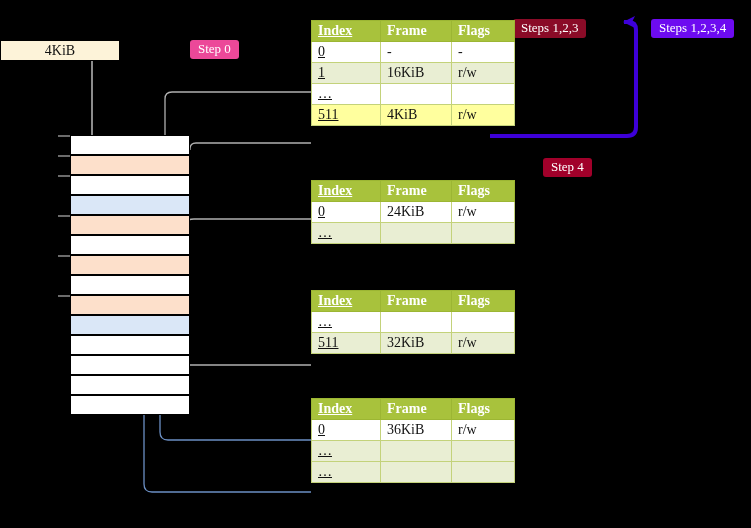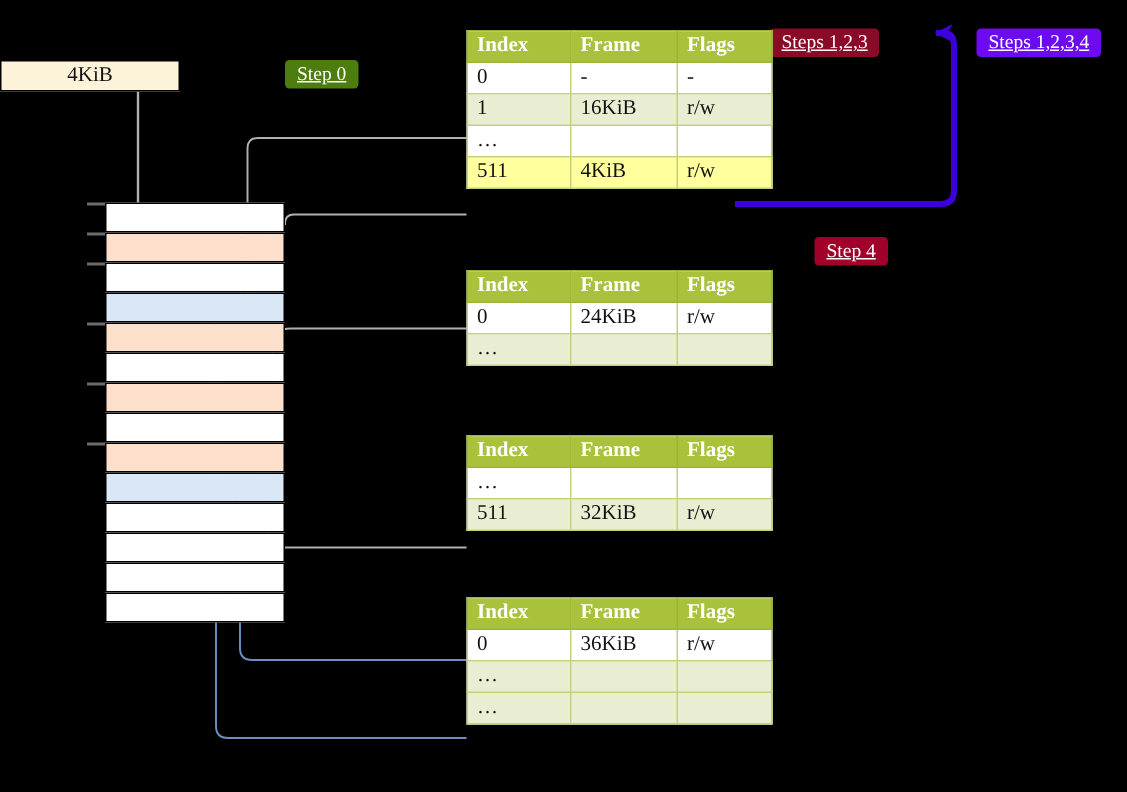--- a/index.html
+++ b/index.html
@@ -14,21 +14,21 @@
     left:0px;top:40px;width:120px;height:21px;
     background:#fdf3d9;border:1px solid #000;
     display:flex;align-items:center;justify-content:center;
     font-size:14px;color:#111;box-sizing:border-box;
   }
 
   
   .badge{
     display:flex;align-items:center;justify-content:center;
     font-size:13px;color:#fff;padding:2px 8px;border-radius:3px;
-    white-space:nowrap;line-height:1.15;text-decoration:underline;
+    white-space:nowrap;line-height:1.15;
   }
   #badge-step0{left:190px;top:40px;background:#a1002a;}
   #badge-step4{left:518px;top:158px;background:#a1002a;margin-left:25px;}
   #badge-steps123{left:513px;top:19px;background:#8a0b27;}
   #badge-steps1234{left:651px;top:19px;background:#6d0bf0;}
 
   
   #memory-column{left:70px;top:135px;width:120px;height:280px;}
   .mem-row{
     position:absolute;left:0;width:120px;height:20px;
@@ -49,21 +49,21 @@
   .ptable th{
     background:#a8c23c;color:#fff;font-weight:bold;text-align:left;
     padding:2px 6px;border:1px solid #9cb633;font-size:14px;
   }
   .ptable td{
     padding:2px 6px;border:1px solid #c3d27a;height:20px;
     box-sizing:border-box;
   }
   .ptable tr.alt td{background:#e9eed3;}
   .ptable tr.hl td{background:#ffff9e;}
-  .c-index{width:56px;}
+  .c-index{width:56px;text-decoration:underline;}
   .c-frame{width:58px;}
   .c-flags{width:50px;}
 
   #table-0{left:311px;top:20px;}
   #table-1{left:311px;top:180px;}
   #table-2{left:311px;top:290px;}
   #table-3{left:311px;top:398px;}
 
   
   #wires{left:0;top:0;width:751px;height:528px;pointer-events:none;}
@@ -115,21 +115,21 @@
 
   <g>
     <path d="M490,136 L627,136 Q636,136 636,127 L636,30 Q636,22 629,22 L624,22" fill="none" stroke="#3d00d8" stroke-width="4" marker-end="url(#ahPurple)"></path>
   </g>
 </svg>
 
 <div class="abs" id="mem-size-box">
   <span>4KiB</span>
 </div>
 
-<div class="abs badge" id="badge-step0" style="background: #4d7c0f;">
+<div class="abs badge" id="badge-step0" style="background: #ec4899;">
   <span>Step 0</span>
 </div>
 
 <div class="abs badge" id="badge-step4" style="background: rgb(161, 0, 42);">
   <span>Step 4</span>
 </div>
 
 <div class="abs badge" id="badge-steps123" style="background: rgb(138, 11, 39);">
   <span>Steps 1,2,3</span>
 </div>

